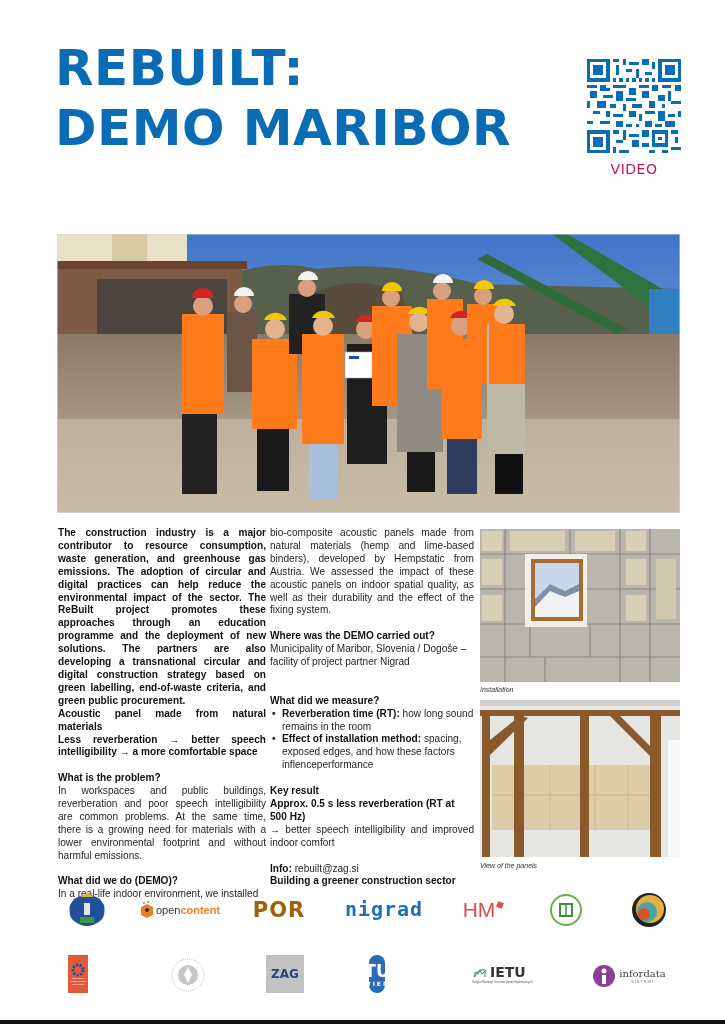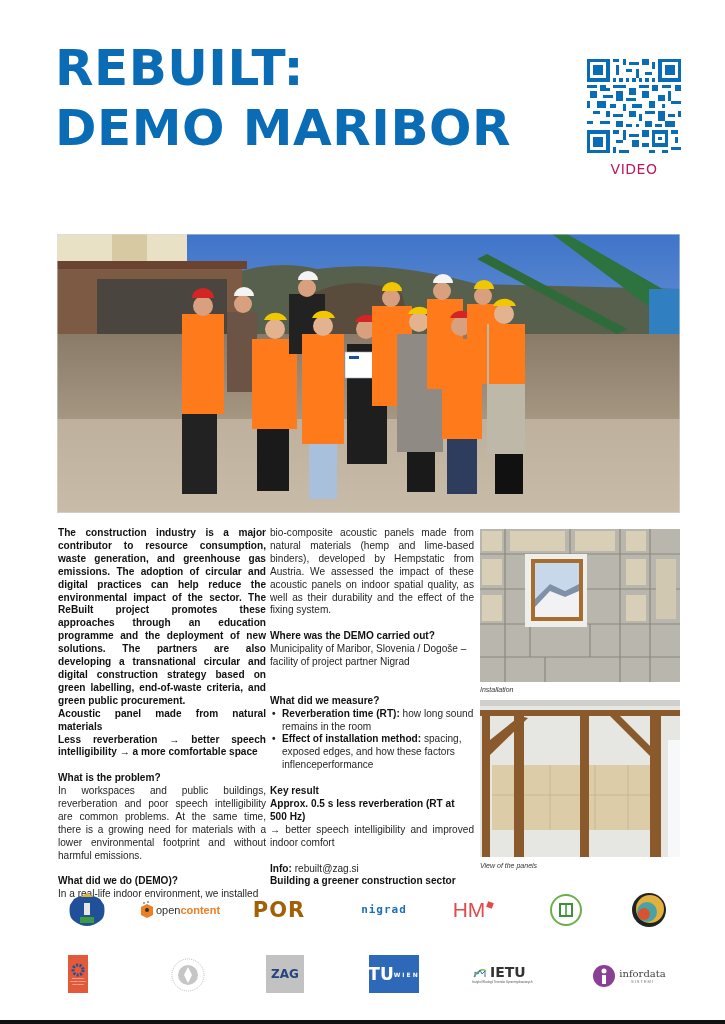--- a/index.html
+++ b/index.html
@@ -312,23 +312,23 @@
       <circle cx="4" cy="2" r="1" fill="#888"></circle>
       <circle cx="8" cy="1" r="1" fill="#888"></circle>
     </svg>
   <span style="font-size:11px;color:#333;margin-left:2px;">open</span>
     <span style="font-size:11px;color:#f07e22;font-weight:bold;">content</span>
 </div>
 <div class="logo" style="left:254px;top:897px;width:50px;height:26px;">
   <span style="font-family:'DejaVu Sans',sans-serif;font-weight:bold;font-size:21px;color:#a16207;letter-spacing:1px;">POR</span>
 </div>
 <div class="logo" style="left:336px;top:898px;width:96px;height:22px;">
-  <span style="font-family:'DejaVu Sans Mono',monospace;font-weight:bold;font-size:11px;color:#1d6fb8;letter-spacing:1px;">nigrad</span>
-</div>
-<div class="logo" style="left:448px;top:897px;width:50px;height:26px;">
+  <span style="font-family:'DejaVu Sans Mono',monospace;font-weight:bold;font-size:20px;color:#1d6fb8;letter-spacing:1px;">nigrad</span>
+</div>
+<div class="logo" style="left:458px;top:897px;width:50px;height:26px;">
   <span style="font-size:21px;color:#e04b4b;">HM</span>
     <span style="display:inline-block;width:6px;height:6px;background:#e04b4b;transform:rotate(20deg);margin-left:2px;margin-top:-10px;"></span>
 </div>
 <div class="logo" style="left:549px;top:893px;width:34px;height:34px;">
   <svg width="34" height="34" viewBox="0 0 34 34">
       <circle cx="17" cy="17" r="15" fill="#fff" stroke="#6cae4a" stroke-width="2"></circle>
       <rect x="11" y="11" width="12" height="12" fill="none" stroke="#3f8f3a" stroke-width="2"></rect>
       <line x1="17" y1="11" x2="17" y2="23" stroke="#3f8f3a" stroke-width="1.5"></line>
     </svg>
 </div>
@@ -350,21 +350,21 @@
 <div class="logo" style="left:170px;top:957px;width:36px;height:36px;">
   <svg width="36" height="36" viewBox="0 0 36 36">
       <circle cx="18" cy="18" r="16" fill="none" stroke="#bbb" stroke-width="1" stroke-dasharray="1 1"></circle>
       <circle cx="18" cy="18" r="10" fill="#c6c6c6"></circle>
       <path d="M18 10 L22 18 L18 26 L14 18z" fill="#fff"></path>
     </svg>
 </div>
 <div class="logo" style="left:266px;top:955px;width:38px;height:38px;background:#c2c2c2;">
   <span style="font-family:'DejaVu Sans',sans-serif;font-weight:bold;font-size:12px;color:#26457f;">ZAG</span>
 </div>
-<div class="logo" style="left:369px;top:955px;width:50px;height:38px;background:#2e68b8;border-radius:0;flex-direction:row;">
+<div class="logo" style="left:369px;top:955px;width:16px;height:38px;background:#2e68b8;border-radius:10px;flex-direction:column;">
   <span style="font-family:'DejaVu Sans',sans-serif;font-weight:bold;font-size:17px;color:#fff;line-height:18px;">TU</span>
   <span style="font-family:'DejaVu Sans',sans-serif;font-weight:bold;font-size:6px;color:#fff;letter-spacing:2px;">WIEN</span>
 </div>
 <div class="logo" style="left:472px;top:958px;width:62px;height:32px;flex-direction:column;align-items:flex-start;">
   <div style="display:flex;align-items:center;">
     <svg width="16" height="14" viewBox="0 0 16 14">
         <path d="M2 12 Q8 2 14 6" stroke="#7bbf3a" stroke-width="1.5" fill="none"></path>
         <path d="M3 12 L3 7 L6 9 L8 5 L10 9 L13 6 L13 12" stroke="#3574b8" stroke-width="1" fill="none"></path>
       </svg>
     <span style="font-family:'DejaVu Sans',sans-serif;font-weight:bold;font-size:14px;color:#333;margin-left:2px;">IETU</span>

